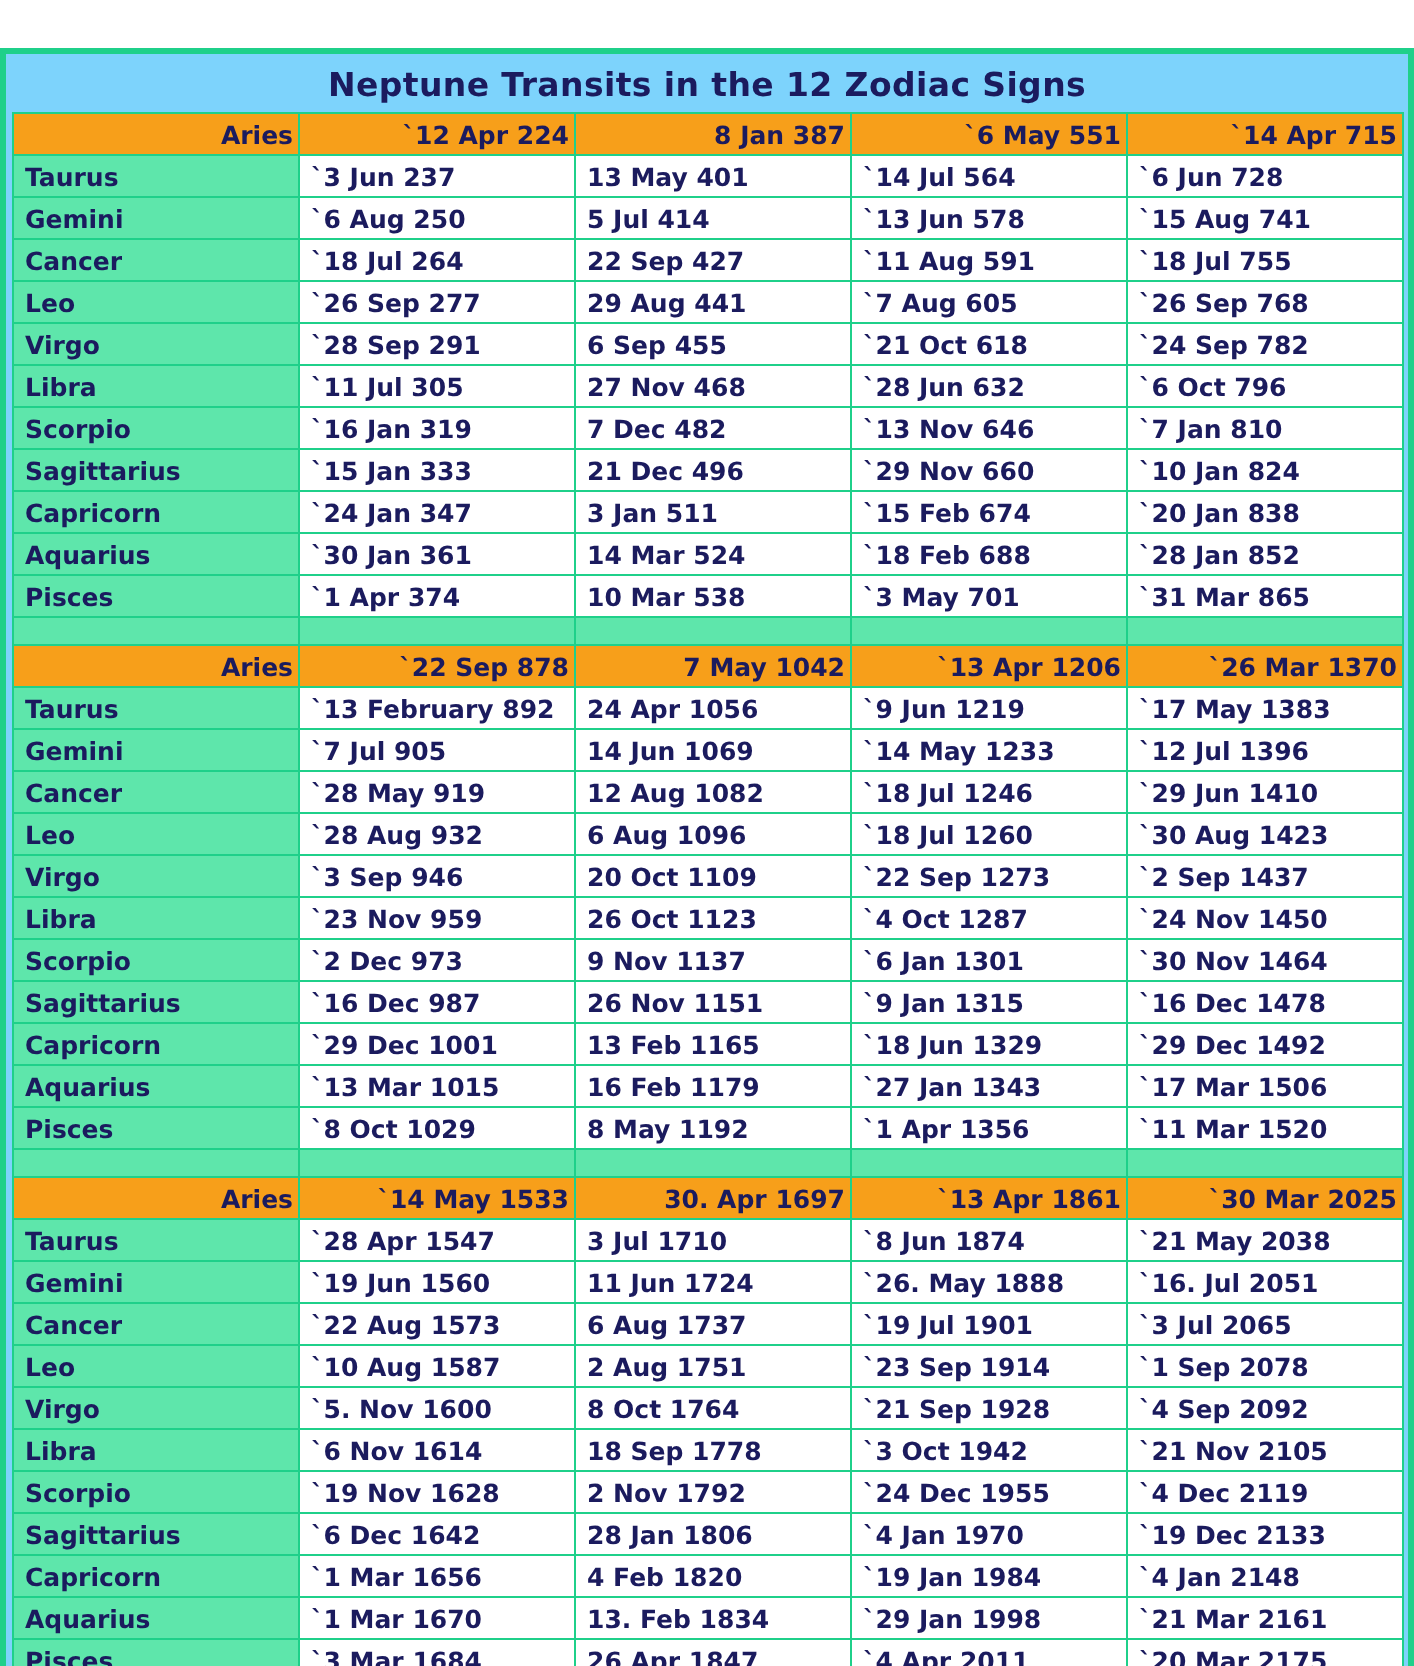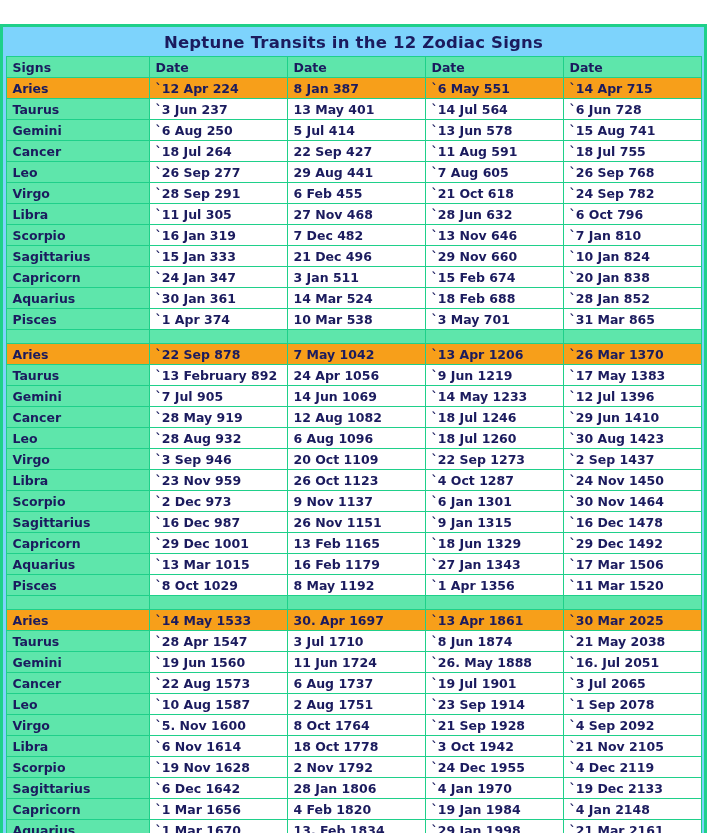--- a/index.html
+++ b/index.html
@@ -44,21 +44,21 @@
     padding:1px 2px 1px 6px;
     height:18px;
     text-align:left;
     font-weight:bold;
     white-space:nowrap;
     overflow:hidden;
   }
   tr.header td{background:#5ee6ab;}
   tr.normal td{background:#ffffff;}
   tr.normal td.signcell{background:#5ee6ab;}
-  tr.aries td{background:#f79f1a;}
+  tr.aries td{background:#f79f1a;text-align:right;}
   tr.spacer td{
     background:#5ee6ab;
     height:11px;
     border-left:1px solid #1fd08a;
     border-right:1px solid #1fd08a;
     border-top:1px solid #1fd08a;
     border-bottom:1px solid #1fd08a;
   }
   tr.spacer td.blank{background:#5ee6ab;border:1px solid #1fd08a;}
   .date{ }
@@ -72,27 +72,20 @@
 
   <table>
     <colgroup>
       <col class="c0">
         <col class="c1">
         <col class="c2">
         <col class="c3">
         <col class="c4">
     </colgroup>
     <tbody id="tbody">
-        <tr class="header">
-          <td>Signs</td>
-          <td>Date</td>
-          <td>Date</td>
-          <td>Date</td>
-          <td>Date</td>
-        </tr>
         <tr class="aries">
           <td class="signcell">Aries</td>
           <td class="date">`12 Apr 224</td>
           <td class="date">8 Jan 387</td>
           <td class="date">`6 May 551</td>
           <td class="date">`14 Apr 715</td>
         </tr>
         <tr class="normal">
           <td class="signcell">Taurus</td>
           <td class="date">`3 Jun 237</td>
@@ -117,21 +110,21 @@
         <tr class="normal">
           <td class="signcell">Leo</td>
           <td class="date">`26 Sep 277</td>
           <td class="date">29 Aug 441</td>
           <td class="date">`7 Aug 605</td>
           <td class="date">`26 Sep 768</td>
         </tr>
         <tr class="normal">
           <td class="signcell">Virgo</td>
           <td class="date">`28 Sep 291</td>
-          <td class="date">6 Feb 455</td>
+          <td class="date">6 Sep 455</td>
           <td class="date">`21 Oct 618</td>
           <td class="date">`24 Sep 782</td>
         </tr>
         <tr class="normal">
           <td class="signcell">Libra</td>
           <td class="date">`11 Jul 305</td>
           <td class="date">27 Nov 468</td>
           <td class="date">`28 Jun 632</td>
           <td class="date">`6 Oct 796</td>
         </tr>
@@ -306,21 +299,21 @@
         <tr class="normal">
           <td class="signcell">Virgo</td>
           <td class="date">`5. Nov 1600</td>
           <td class="date">8 Oct 1764</td>
           <td class="date">`21 Sep 1928</td>
           <td class="date">`4 Sep 2092</td>
         </tr>
         <tr class="normal">
           <td class="signcell">Libra</td>
           <td class="date">`6 Nov 1614</td>
-          <td class="date">18 Oct 1778</td>
+          <td class="date">18 Sep 1778</td>
           <td class="date">`3 Oct 1942</td>
           <td class="date">`21 Nov 2105</td>
         </tr>
         <tr class="normal">
           <td class="signcell">Scorpio</td>
           <td class="date">`19 Nov 1628</td>
           <td class="date">2 Nov 1792</td>
           <td class="date">`24 Dec 1955</td>
           <td class="date">`4 Dec 2119</td>
         </tr>

